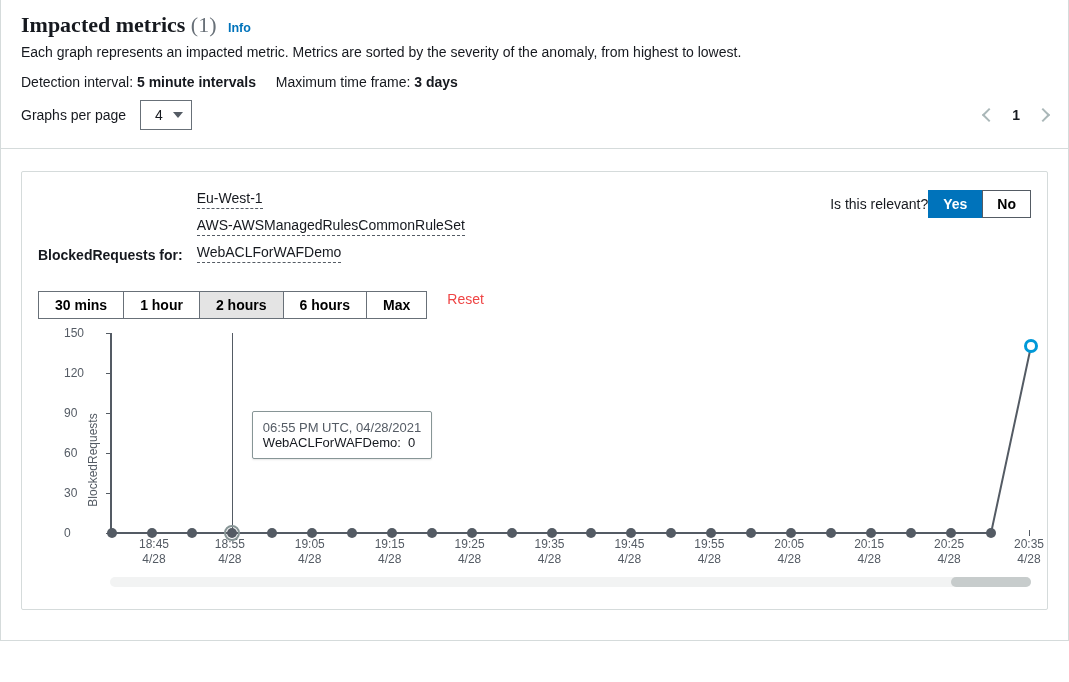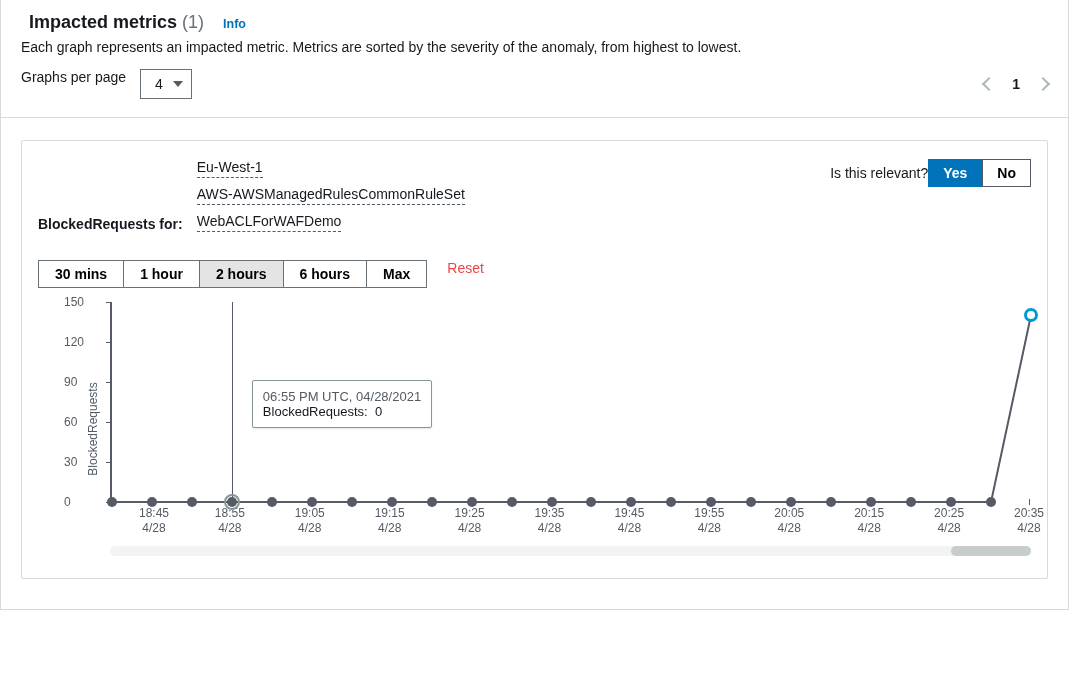--- a/index.html
+++ b/index.html
@@ -12,37 +12,38 @@
   }
   .panel {
     border: 1px solid #d5dbdb;
     border-top: none;
   }
   .header {
     padding: 12px 20px 18px 20px;
     border-bottom: 1px solid #d5dbdb;
   }
   .title-row h2 {
-    margin: 8px;
-    font-size: 18px;
+    margin: 0;
+    font-size: 22px;
     font-weight: 700;
     display: inline;
+    font-family: Liberation Serif, serif;
   }
   .title-count { color: #687078; font-weight: 400; }
   .info-link { color: #0073bb; font-size: 12.5px; font-weight: 700; margin-left: 6px; cursor: pointer; }
   .subtitle { margin: 6px 0 14px 0; color: #16191f; }
   .meta-row { font-size: 14px; margin-bottom: 10px; }
   .meta-row .bold { font-weight: 700; }
   .meta-row .gap { display: inline-block; width: 12px; }
   .controls-row {
     display: flex;
     align-items: center;
     justify-content: space-between;
   }
-  .gpp { display: flex; align-items: flex-start; gap: 14px; }
+  .gpp { display: flex; align-items: center; gap: 14px; }
   .select {
     border: 1px solid #687078;
     padding: 4px 28px 4px 14px;
     position: relative;
     cursor: pointer;
     font-size: 14px;
     background: #fff;
     height: 30px;
     display: flex;
     align-items: center;
@@ -138,20 +139,27 @@
 <div class="panel">
   <div class="header">
     <div class="title-row">
       <h2>
         <span>Impacted metrics</span>
         <span class="title-count">(1)</span>
       </h2>
       <span class="info-link">Info</span>
     </div>
     <div class="subtitle">Each graph represents an impacted metric. Metrics are sorted by the severity of the anomaly, from highest to lowest.</div>
+    <div class="meta-row">
+      <span>Detection interval:</span>
+      <span class="bold">5 minute intervals</span>
+      <span class="gap"></span>
+      <span>Maximum time frame:</span>
+      <span class="bold">3 days</span>
+    </div>
     <div class="controls-row">
       <div class="gpp">
         <span>Graphs per page</span>
         <div class="select">
           <span>4</span>
         </div>
       </div>
       <div class="pager">
         <span class="chev left"></span>
         <span class="num">1</span>
@@ -205,21 +213,21 @@
             <div class="ytick" style="top: 0px;">150</div>
             <div class="ytick-mark" style="top: 0px;"></div>
           </div>
         <svg class="spike-line-svg" id="svg" viewBox="0 0 919 200" preserveAspectRatio="none">
             <path d="M0 200 L39.95652173913043 200 L79.91304347826086 200 L119.8695652173913 200 L159.82608695652172 200 L199.78260869565216 200 L239.7391304347826 200 L279.69565217391306 200 L319.65217391304344 200 L359.60869565217394 200 L399.5652173913043 200 L439.5217391304348 200 L479.4782608695652 200 L519.4347826086956 200 L559.3913043478261 200 L599.3478260869565 200 L639.3043478260869 200 L679.2608695652174 200 L719.2173913043479 200 L759.1739130434783 200 L799.1304347826086 200 L839.0869565217391 200 L879.0434782608696 200 L919 13.333333333333343 " fill="none" stroke="#545b64" stroke-width="2"></path>
           </svg>
         <div class="cursor-line" id="cursor" style="left: 119.87px;"></div>
         <div class="tooltip" id="tooltip" style="left: 139.87px; top: 78px;">
           <div class="ttl">06:55 PM UTC, 04/28/2021</div>
           <div>
-            <span>BlockedRequests:</span>
+            <span>WebACLForWAFDemo:</span>
             &nbsp;<span>0</span>
           </div>
         </div>
       <div class="series-dot" style="left: 0px; top: 200px;"></div>
           <div class="series-dot" style="left: 39.9565px; top: 200px;"></div>
           <div class="series-dot" style="left: 79.913px; top: 200px;"></div>
           <div class="series-dot" style="left: 119.87px; top: 200px;"></div>
           <div class="series-dot" style="left: 159.826px; top: 200px;"></div>
           <div class="series-dot" style="left: 199.783px; top: 200px;"></div>
           <div class="series-dot" style="left: 239.739px; top: 200px;"></div>

